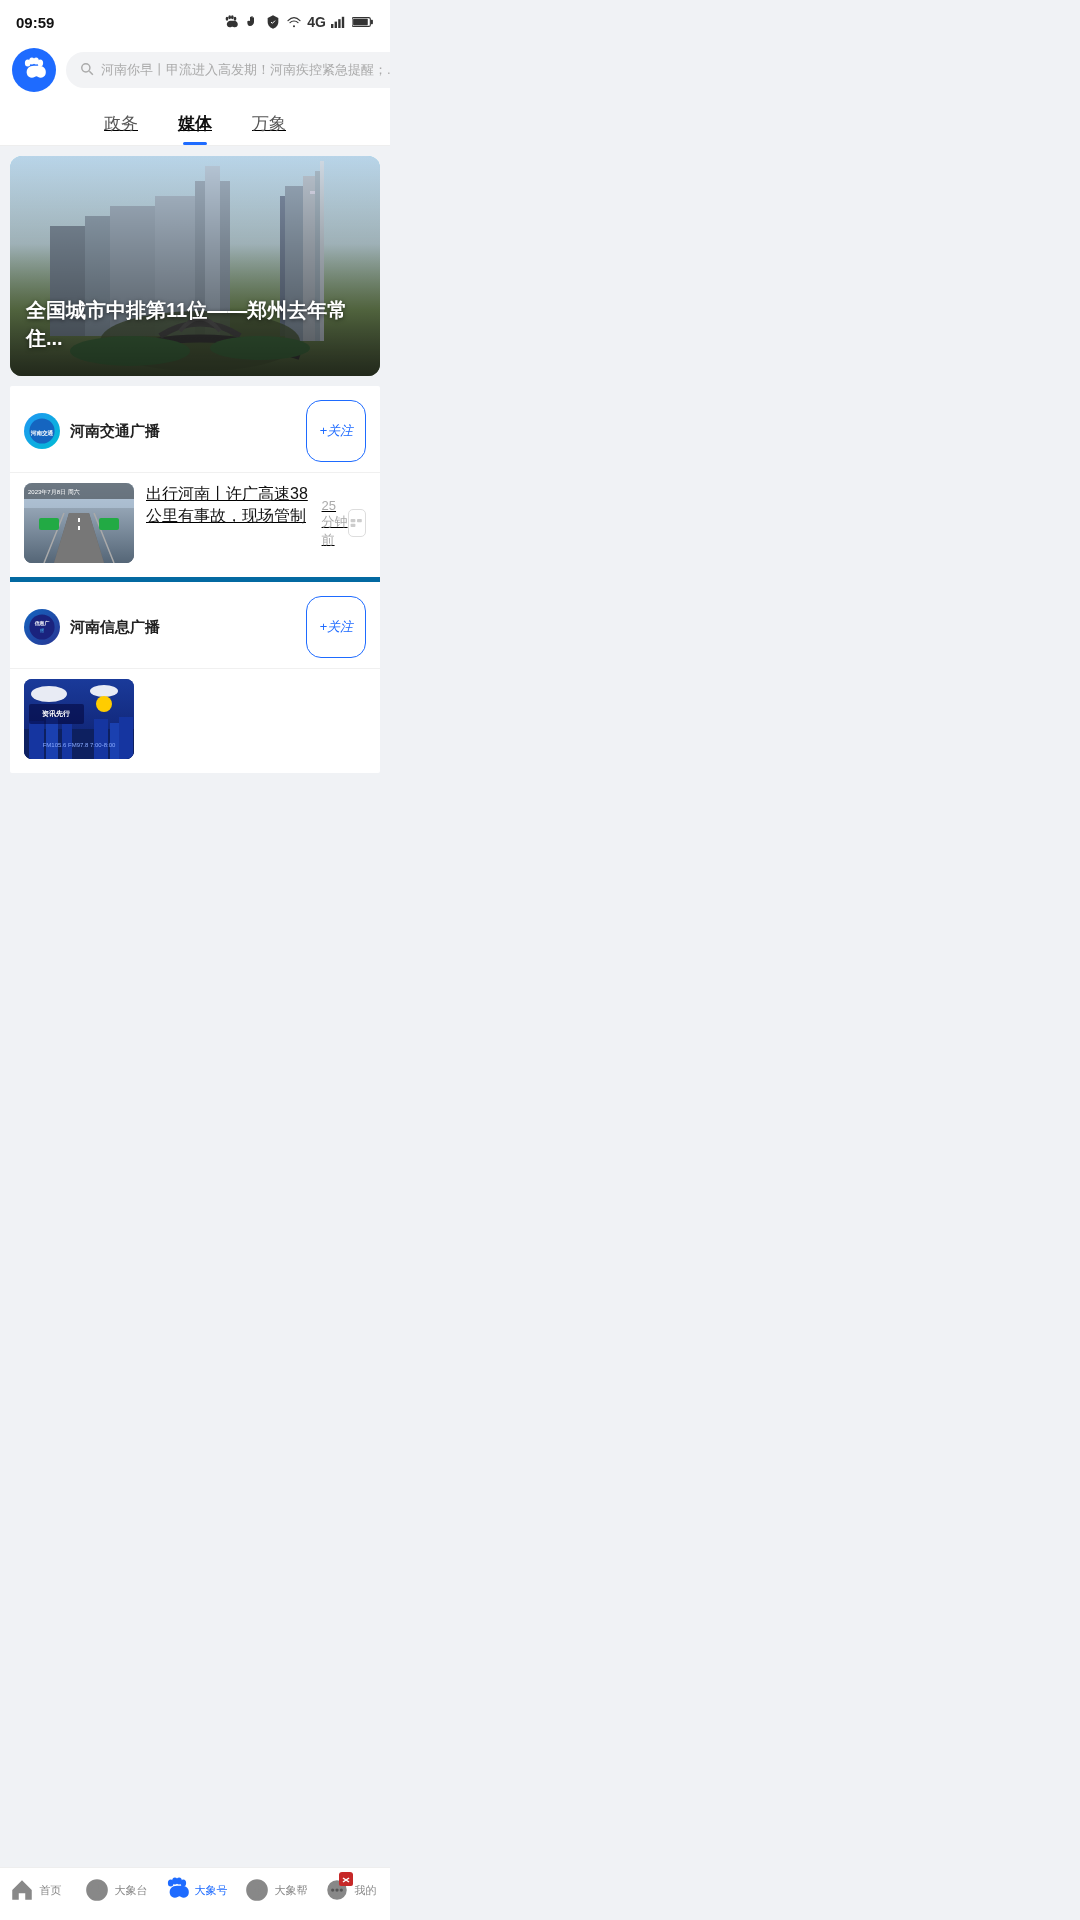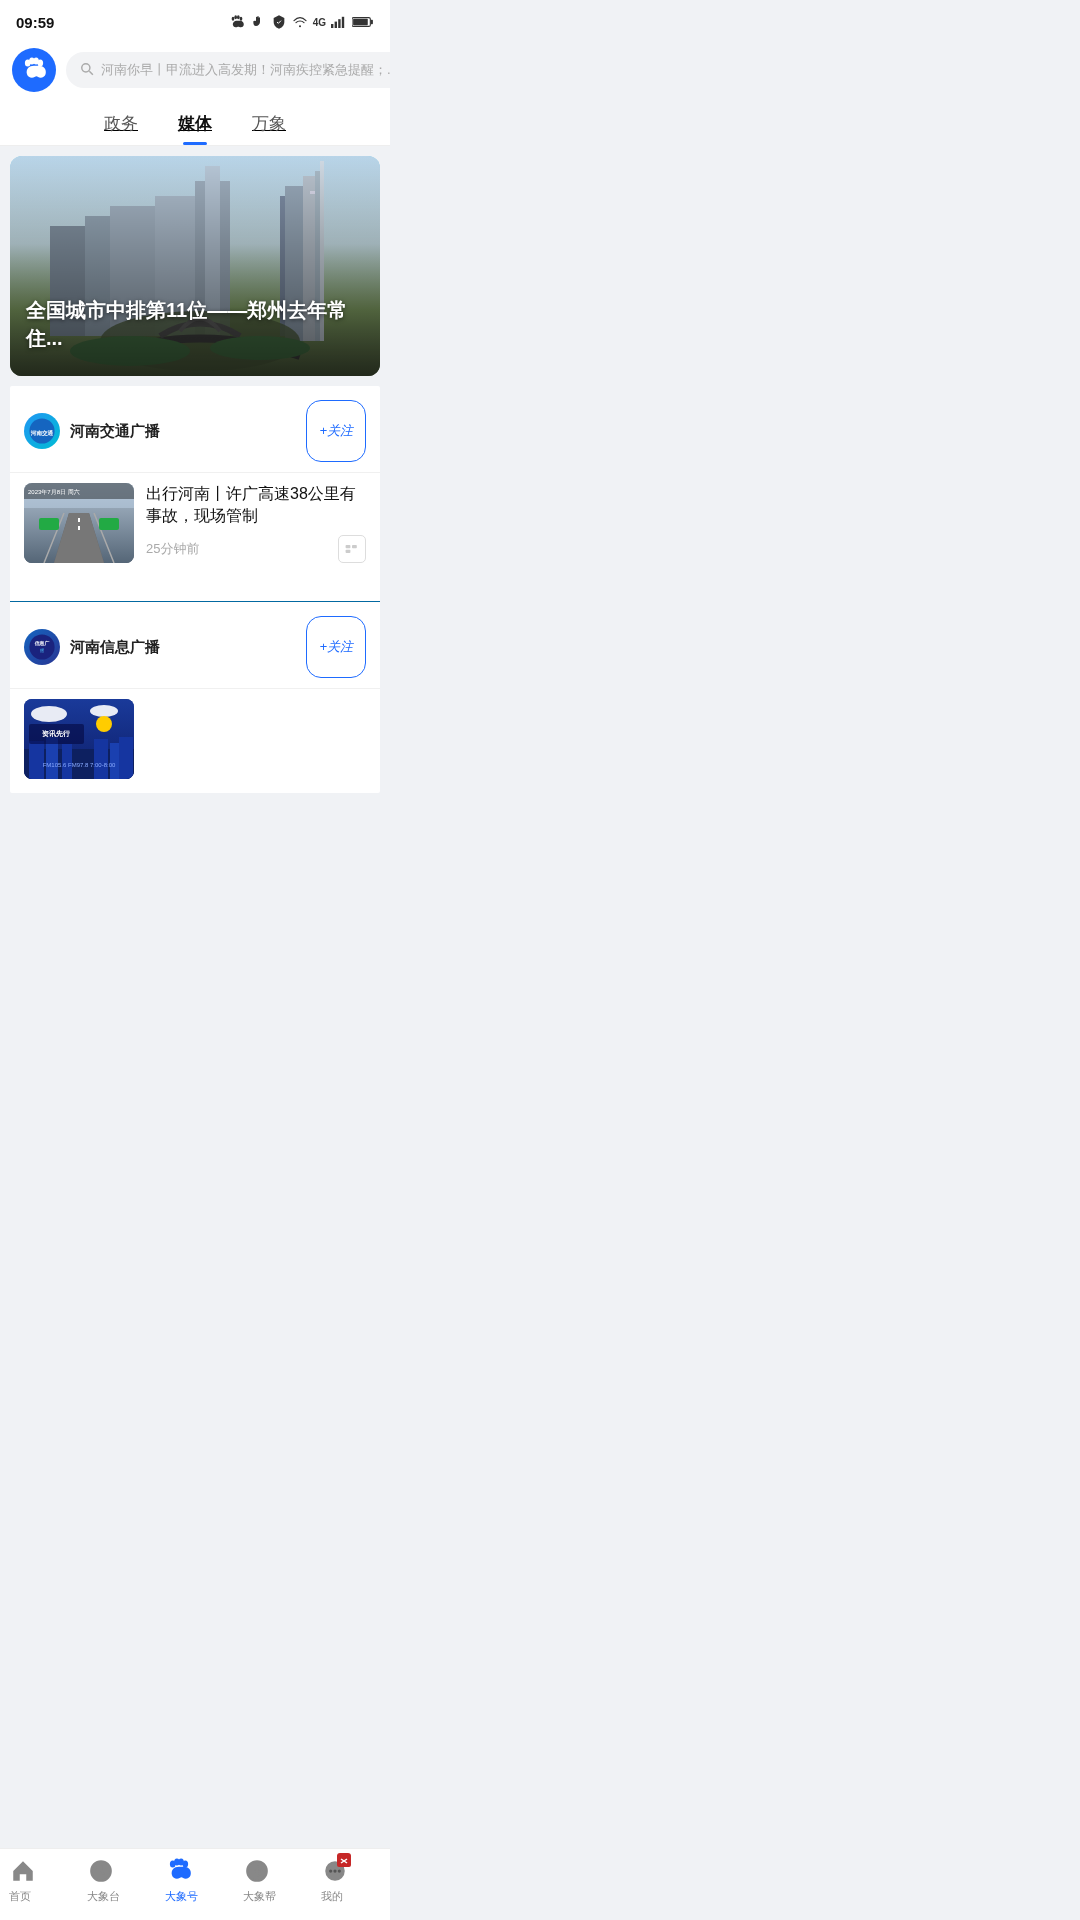--- a/index.html
+++ b/index.html
@@ -221,22 +221,23 @@
       background: linear-gradient(180deg, #1a3a8a 0%, #2255bb 40%, #1a3a8a 100%);
       position: relative;
       display: flex;
       flex-direction: column;
       align-items: center;
       justify-content: center;
     }
     .news-content {
       flex: 1;
       display: flex;
-      flex-direction: column;
+      flex-direction: row;
       justify-content: space-between;
+      text-decoration: underline;
     }
     .news-title {
       font-size: 16px;
       font-weight: 500;
       color: #111;
       line-height: 1.4;
     }
     .news-meta {
       display: flex;
       align-items: center;
@@ -269,21 +270,22 @@
       background: #fff;
       border-top: 1px solid #eee;
       display: flex;
       justify-content: space-around;
       align-items: center;
       padding: 8px 0 16px;
       z-index: 100;
     }
     .nav-item {
       display: flex;
-      flex-direction: column;
+      flex-direction: row;
+      align-items: center;
       gap: 4px;
       cursor: pointer;
       min-width: 60px;
     }
     .nav-icon {
       width: 28px;
       height: 28px;
       display: flex;
       align-items: center;
       justify-content: center;
@@ -331,21 +333,21 @@
       <path d="M12 2L4 6v6c0 5 4 9 8 10 4-1 8-5 8-10V6z"></path>
       <path d="M9 12l2 2 4-4" stroke="white" stroke-width="1.5" fill="none"></path>
     </svg>
 
     <svg width="16" height="12" viewBox="0 0 24 18" fill="#333">
       <path d="M12 14a1.5 1.5 0 1 1 0 3 1.5 1.5 0 0 1 0-3z"></path>
       <path d="M6 10c1.6-1.6 3.8-2.5 6-2.5s4.4.9 6 2.5" stroke="#333" stroke-width="1.8" fill="none" stroke-linecap="round"></path>
       <path d="M3 7C6 4 8.9 2.5 12 2.5S18 4 21 7" stroke="#333" stroke-width="1.8" fill="none" stroke-linecap="round"></path>
     </svg>
 
-    <span style="font-size:10px;font-weight:700;color:#333;">4G</span>
+    <span style="font-size:14px;font-weight:700;color:#333;">4G</span>
 
     <svg width="16" height="12" viewBox="0 0 20 15">
       <rect x="0" y="10" width="3" height="5" fill="#333"></rect>
       <rect x="4.5" y="7" width="3" height="8" fill="#333"></rect>
       <rect x="9" y="4" width="3" height="11" fill="#333"></rect>
       <rect x="13.5" y="1" width="3" height="14" fill="#333"></rect>
     </svg>
 
     <svg width="22" height="12" viewBox="0 0 30 16">
       <rect x="0" y="2" width="25" height="12" rx="2" stroke="#333" stroke-width="1.5" fill="none"></rect>
@@ -486,21 +488,21 @@
           <svg width="16" height="12" viewBox="0 0 20 14" fill="#ccc">
             <rect x="2" y="2" width="6" height="4" rx="1"></rect>
             <rect x="10" y="2" width="6" height="4" rx="1"></rect>
             <rect x="2" y="8" width="6" height="4" rx="1"></rect>
           </svg>
         </div>
       </div>
     </div>
   </div>
 
-  <div class="news-source-header" style="border-top: 1px solid #0369a1; margin-top: 24px;">
+  <div class="news-source-header" style="border-top: 5px solid #0369a1;">
     <div class="source-left">
       <div class="source-avatar info">
         <svg width="28" height="28" viewBox="0 0 40 40">
           <circle cx="20" cy="20" r="18" fill="#1a237e"></circle>
           <text x="20" y="17" text-anchor="middle" fill="white" font-size="7" font-weight="bold">信息广</text>
           <text x="20" y="27" text-anchor="middle" fill="#4fc3f7" font-size="6">播</text>
         </svg>
       </div>
       <span class="source-name">河南信息广播</span>
     </div>

